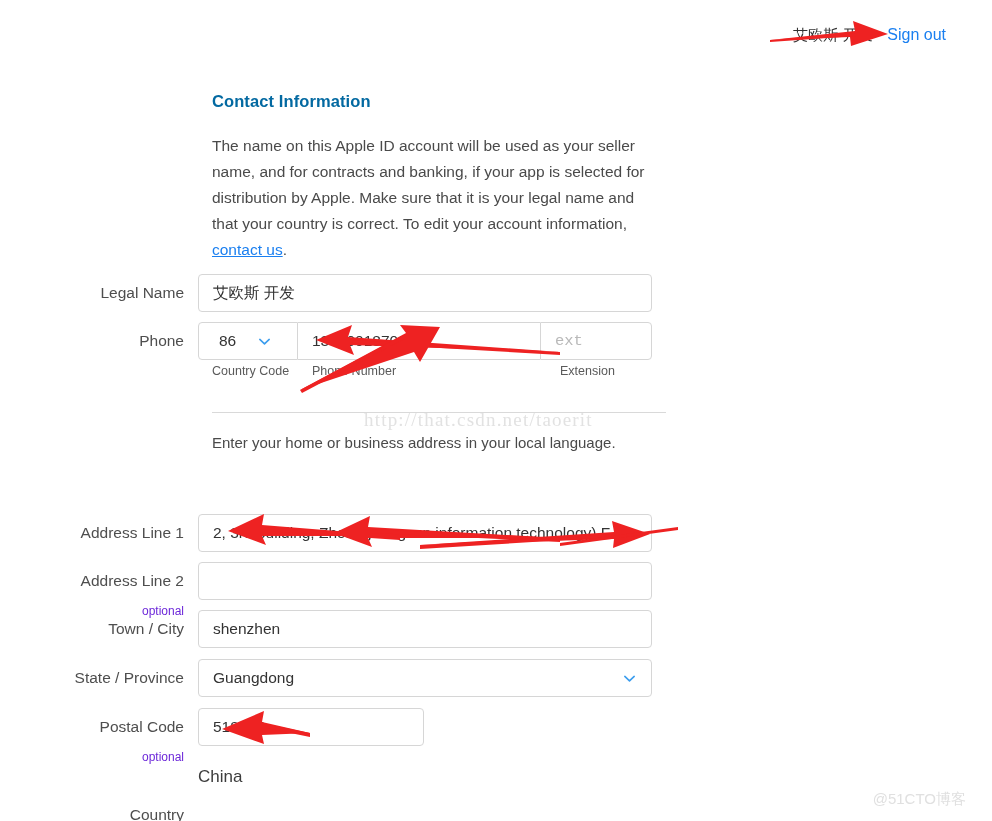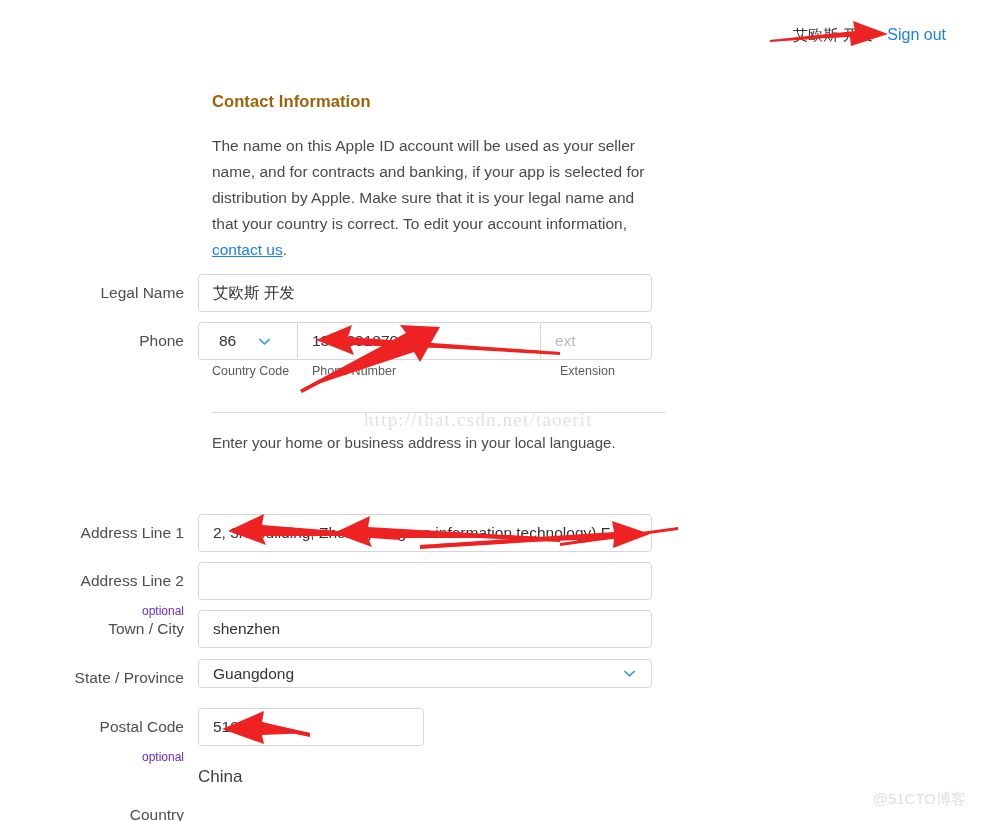--- a/index.html
+++ b/index.html
@@ -48,21 +48,21 @@
   
   .content {
     position: absolute;
     left: 212px;
     top: 92px;
     width: 454px;
   }
   .section-title {
     font-size: 16.5px;
     font-weight: bold;
-    color: #a16207;
+    color: #0369a1;
     margin: 0 0 22px 0;
     letter-spacing: .1px;
   }
   .section-desc {
     font-size: 15.5px;
     line-height: 26px;
     color: #4a4a4a;
     margin: 0 0 22px 0;
     width: 452px;
   }
@@ -110,21 +110,21 @@
     font-size: 15.5px;
     color: #333;
     padding: 0 14px;
     outline: none;
   }
   .text-input::placeholder { color: #b9b9b9; }
 
   .select-like {
     box-sizing: border-box;
     width: 454px;
-    height: 29px;
+    height: 38px;
     border: 1px solid #d6d6d6;
     border-radius: 4px;
     background: #fff;
     font-size: 15.5px;
     color: #333;
     padding: 0 14px;
     display: flex;
     align-items: center;
     justify-content: space-between;
     cursor: pointer;
@@ -171,21 +171,21 @@
     padding: 0 14px;
     outline: none;
   }
   .phone-ext {
     box-sizing: border-box;
     width: 112px;
     height: 38px;
     border: 1px solid #d6d6d6;
     border-radius: 0 4px 4px 0;
     background: #fff;
-    font-family: Liberation Sans, sans-serif;
+    font-family: Liberation Mono, monospace;
     font-size: 15.5px;
     color: #333;
     padding: 0 14px;
     outline: none;
   }
   .phone-ext::placeholder { color: #b9b9b9; }
 
   .phone-sublabels {
     position: absolute;
     left: 212px;

